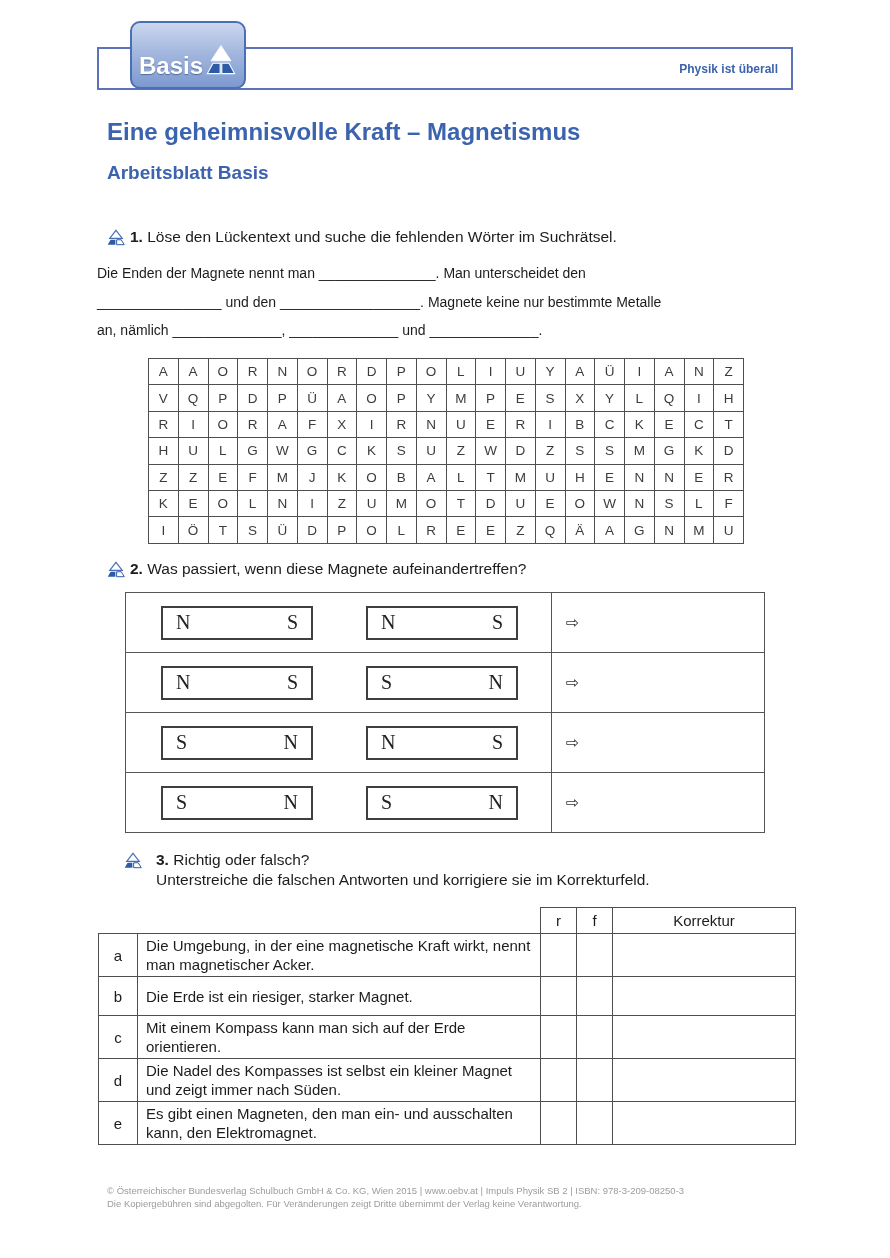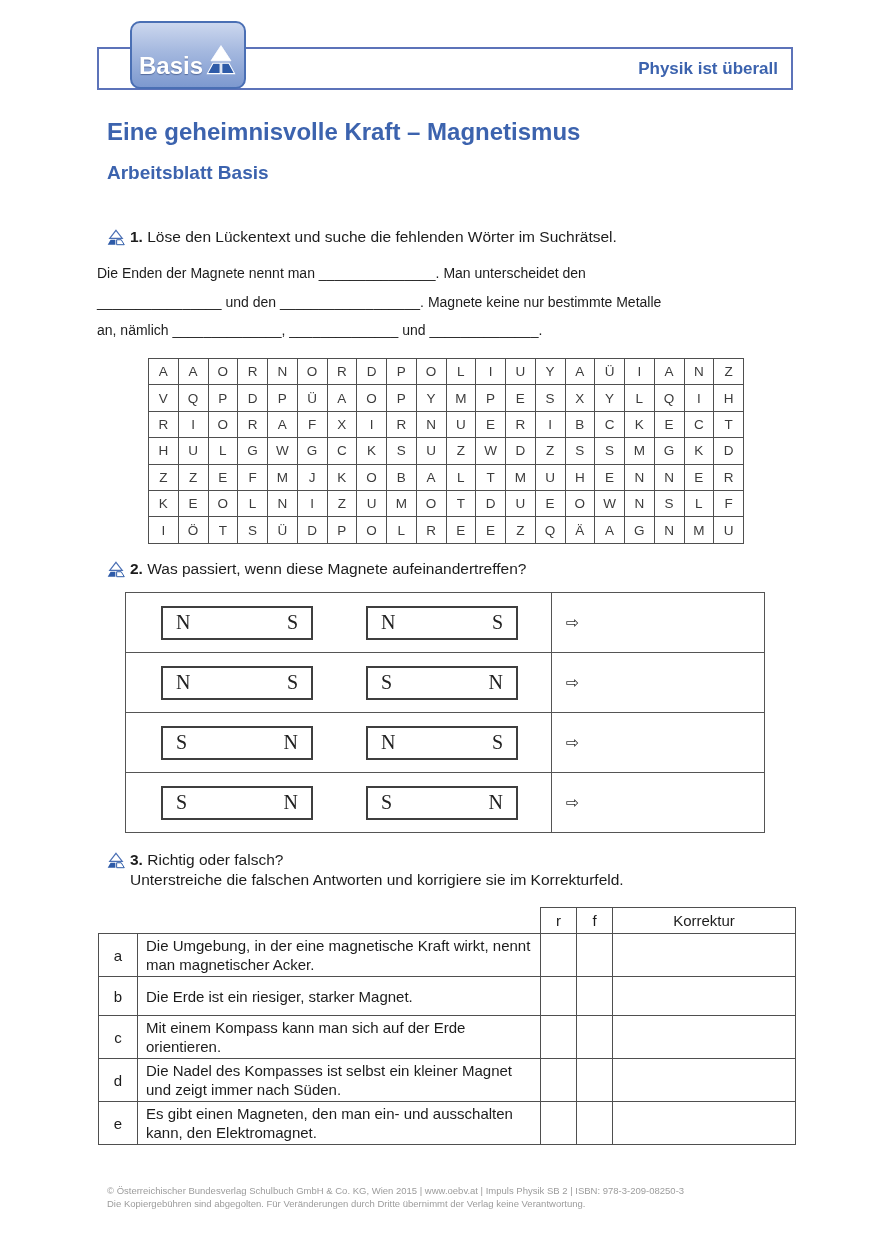--- a/index.html
+++ b/index.html
@@ -2,40 +2,40 @@
 <html><head>
 <meta charset="utf-8">
 <style>
   html,body{margin:0;padding:0;background:#fff;}
   .page{position:relative;width:890px;height:1258px;background:#fff;overflow:hidden;
         font-family:"Liberation Sans",sans-serif;color:#1c1c1c;}
 
   
   .hdr-box{position:absolute;left:97px;top:47px;width:692px;height:39px;
            border:2px solid #5c73b9;display:flex;align-items:center;justify-content:flex-end;}
-  .hdr-tagline{color:#3c63ae;font-weight:bold;font-size:17px;padding-right:13px;}
+  .hdr-tagline{color:#3c63ae;font-weight:bold;font-size:12px;padding-right:13px;}
   .logo{position:absolute;left:130px;top:21px;width:116px;height:68px;box-sizing:border-box;
         border:2px solid #4a6fb4;border-radius:10px;
         background:linear-gradient(180deg,#ccd7ee 0%,#a4b8df 45%,#7d99cf 100%);
         display:flex;align-items:flex-end;padding:5px 7px;}
   .logo-text{color:#fff;font-weight:bold;font-size:24px;line-height:20px;padding-bottom:6px;
              text-shadow:0 1px 1px rgba(40,60,110,.55);}
   .logo-pyr{margin-left:2px;}
 
   
   .title{position:absolute;left:107px;top:118px;font-size:24px;font-weight:bold;color:#3c63ae;}
   .subtitle{position:absolute;left:107px;top:162px;font-size:19px;font-weight:bold;color:#3c63ae;}
 
   
   .task-head{position:absolute;display:flex;align-items:flex-start;font-size:15.5px;line-height:20px;}
   .task-head .pyr{flex:0 0 auto;margin:2px 5px 0 0;}
   .tnum{font-weight:bold;}
   .t1{left:107px;top:227px;}
   .t2{left:107px;top:559px;}
-  .t3{left:107px;top:850px;}
+  .t3{left:124px;top:850px;gap:9px;}
 
   
   .gaptext{position:absolute;left:97px;top:259px;width:690px;font-size:14px;line-height:28.5px;}
 
   
   .ws{position:absolute;left:148px;top:358px;border-collapse:collapse;table-layout:fixed;width:596px;}
   .ws td{border:1px solid #4f4f4f;height:25.4px;text-align:center;vertical-align:middle;
          font-size:13.5px;color:#3c3c3c;padding:0;}
 
   
@@ -402,16 +402,16 @@
           <td class="st">Es gibt einen Magneten, den man ein- und ausschalten kann, den Elektromagnet.</td>
           <td></td>
           <td></td>
           <td></td>
         </tr>
       </tbody>
   </table>
 
   <div class="footer">
     <div>© Österreichischer Bundesverlag Schulbuch GmbH &amp; Co. KG, Wien 2015 | www.oebv.at | Impuls Physik SB 2 | ISBN: 978-3-209-08250-3</div>
-    <div>Die Kopiergebühren sind abgegolten. Für Veränderungen durch Dritte übernimmt der Verlag keine Verantwortung.</div>
+    <div>Die Kopiergebühren sind abgegolten. Für Veränderungen zeigt Dritte übernimmt der Verlag keine Verantwortung.</div>
   </div>
 
 </div>
 
 </body></html>

